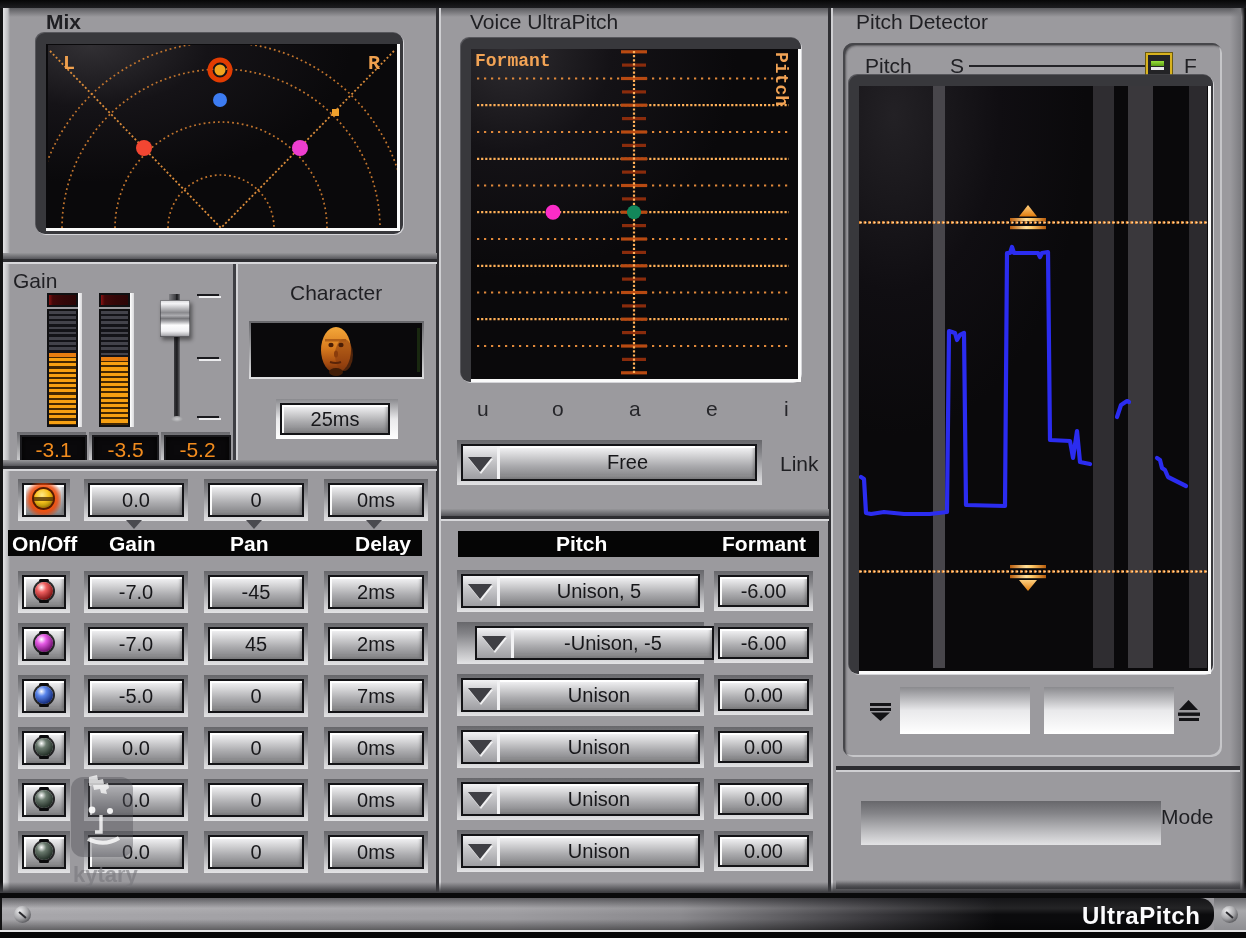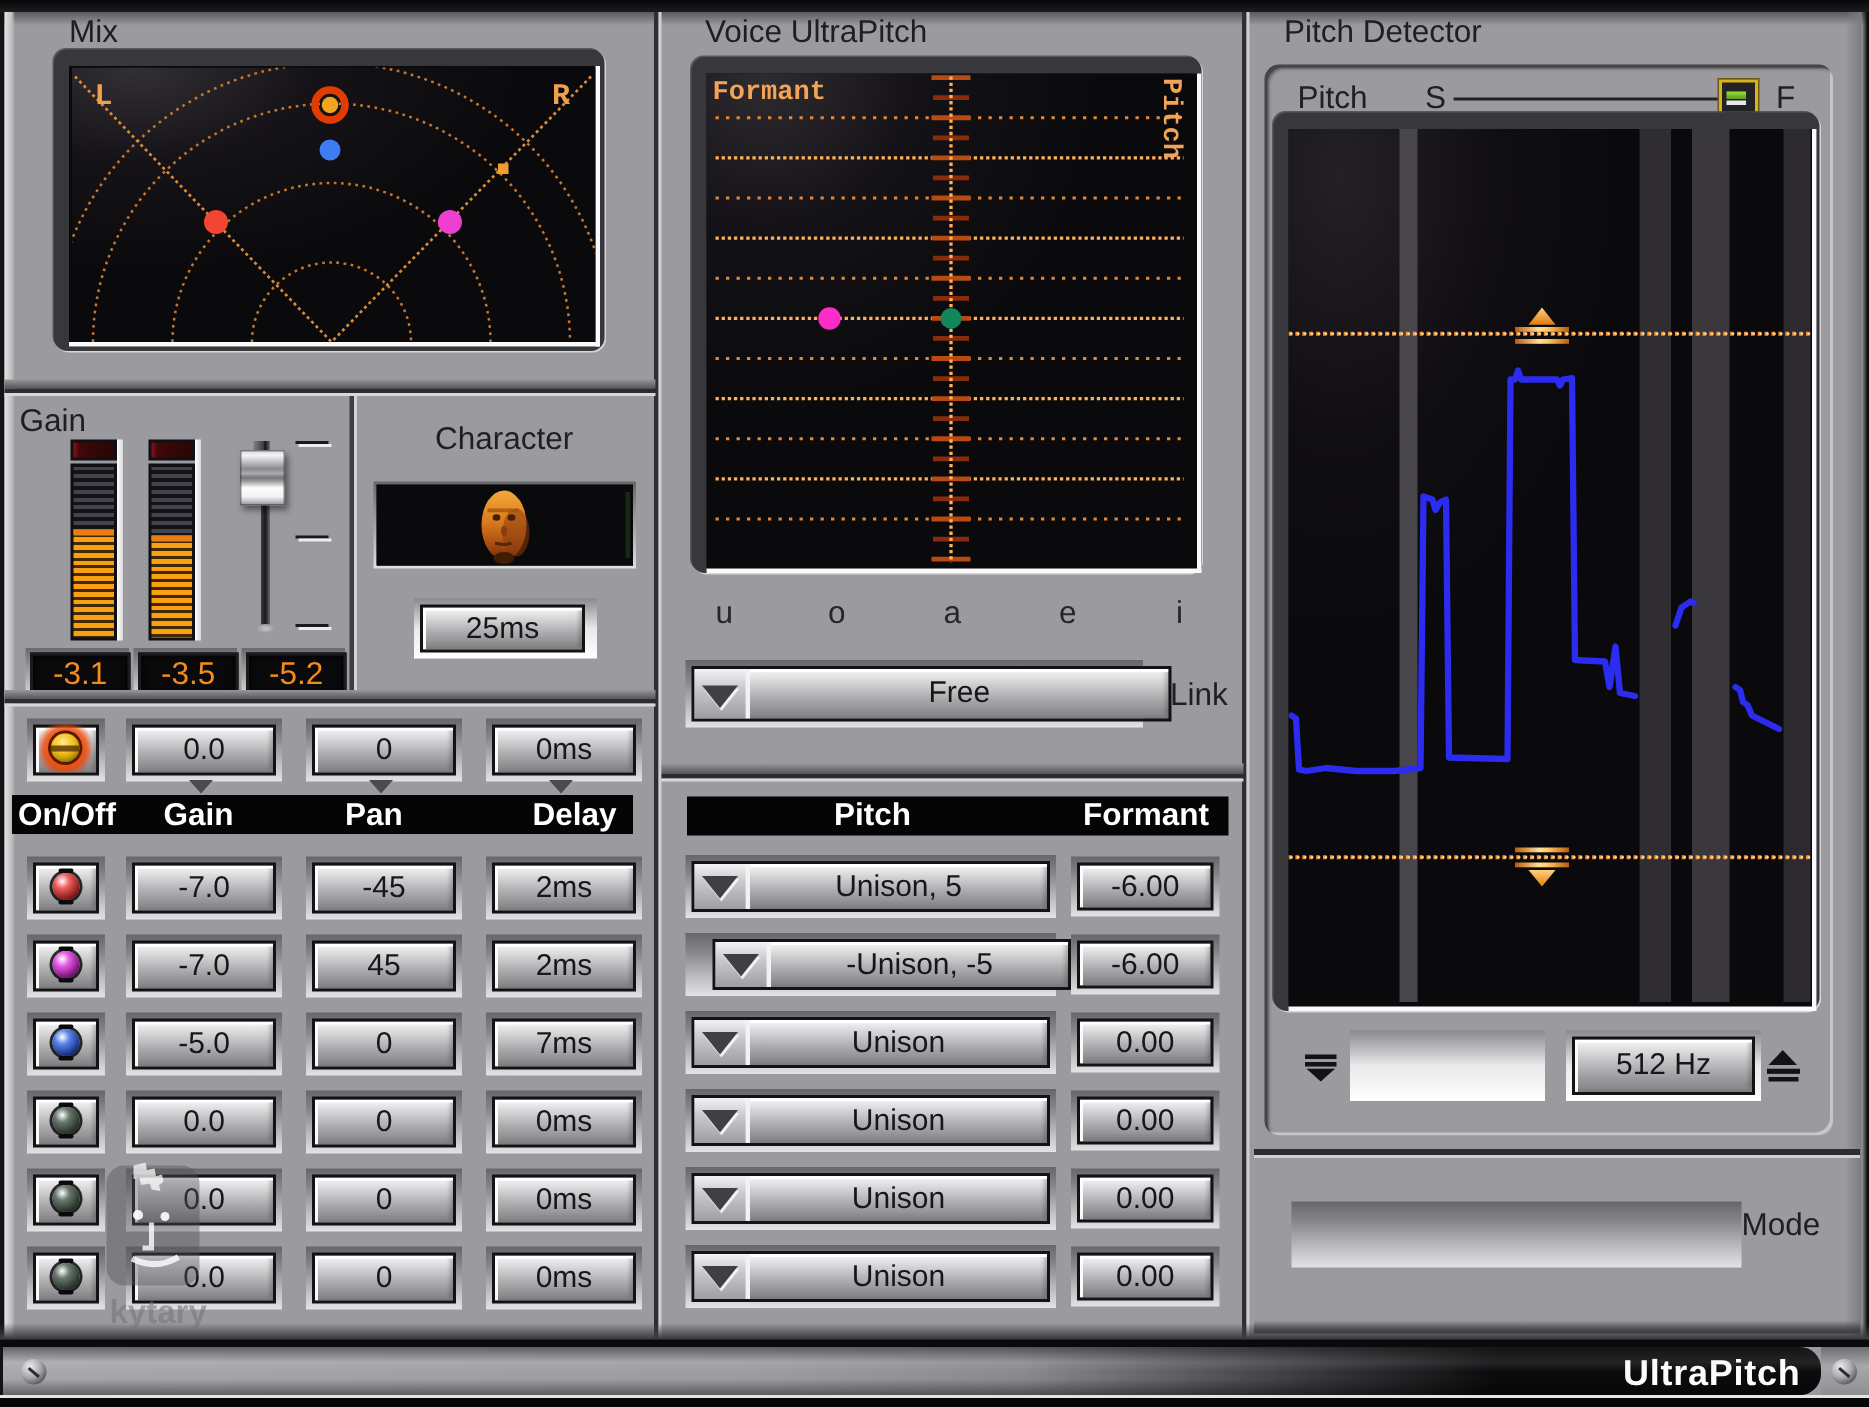--- a/index.html
+++ b/index.html
@@ -28,21 +28,21 @@
 <div class="ab" style="left:0px;top:0px;width:1246px;height:8px;background:linear-gradient(180deg,#060607,#1d1d20);"></div>
 <div class="ab" style="left:0px;top:8px;width:1246px;height:9px;background:linear-gradient(180deg,#5b5b5f,rgba(156,156,159,0));"></div>
 <div class="ab" style="left:0px;top:8px;width:3px;height:924px;background:#131314;"></div>
 <div class="ab" style="left:3px;top:8px;width:7px;height:924px;background:linear-gradient(90deg,#e4e4e6,#bdbdc0 70%,rgba(156,156,159,0));"></div>
 <div class="ab" style="left:1241px;top:8px;width:5px;height:924px;background:linear-gradient(90deg,rgba(156,156,159,0),#0c0c0d 80%);"></div>
 <div class="ab" style="left:1230px;top:8px;width:11px;height:884px;background:linear-gradient(90deg,rgba(156,156,159,0),#7c7c80);"></div>
 <div class="ab" style="left:436px;top:8px;width:3px;height:884px;background:#2f2f33;"></div>
 <div class="ab" style="left:439px;top:8px;width:2px;height:884px;background:#cfcfd2;"></div>
 <div class="ab" style="left:828px;top:8px;width:3px;height:884px;background:#2f2f33;"></div>
 <div class="ab" style="left:831px;top:8px;width:2px;height:884px;background:#cfcfd2;"></div>
-<div class="ab" style="left:46px;top:10px;font-size:21px;color:#1f1f23;font-weight:normal;white-space:nowrap;">Mix</div>
+<div class="ab" style="left:46px;top:10px;font-size:21px;color:#1f1f23;font-weight:bold;white-space:nowrap;">Mix</div>
 <div class="ab scrn" style="left:36px;top:33px;width:367px;height:201px;"></div>
 <div class="ab scrin" style="left:46px;top:44px;width:351px;height:184px;"></div>
 <svg class="ab" style="left:48px;top:45px;" width="349" height="183" viewBox="0 0 349 183">
 <defs>
 <radialGradient id="mxg" cx="12%" cy="0%" r="75%">
  <stop offset="0%" stop-color="#323034"></stop>
           <stop offset="45%" stop-color="#151317"></stop>
           <stop offset="100%" stop-color="#0a090b"></stop>
 </radialGradient>
 </defs>
@@ -275,21 +275,21 @@
       <circle cx="163" cy="163.3" r="7" fill="#12875a"></circle>
       <text x="4" y="17" font-family="Liberation Mono,monospace" font-weight="bold" font-size="18" fill="#f2a355">Formant</text>
       <text transform="translate(305,3) rotate(90)" font-family="Liberation Mono,monospace" font-weight="bold" font-size="18" fill="#f2a355">Pitch</text>
     </svg>
 <div class="ab" style="left:477px;top:397px;font-size:21px;color:#26262a;font-weight:normal;white-space:nowrap;">u</div>
 <div class="ab" style="left:552px;top:397px;font-size:21px;color:#26262a;font-weight:normal;white-space:nowrap;">o</div>
 <div class="ab" style="left:629px;top:397px;font-size:21px;color:#26262a;font-weight:normal;white-space:nowrap;">a</div>
 <div class="ab" style="left:706px;top:397px;font-size:21px;color:#26262a;font-weight:normal;white-space:nowrap;">e</div>
 <div class="ab" style="left:784px;top:397px;font-size:21px;color:#26262a;font-weight:normal;white-space:nowrap;">i</div>
 <div class="ab well" style="left:457px;top:440px;width:305px;height:45px;"></div>
-<div class="ab btn" style="left:461px;top:444px;width:292px;height:33px;padding-left:24px;">
+<div class="ab btn" style="left:461px;top:444px;width:292px;height:33px;">
       <div class="ab ddtri" style="width:34px;background:linear-gradient(180deg,#f2f2f4,#c9c9cc 40%,#9e9ea2);">
         <div class="trih" style="left:6px;top:13px;"></div>
         <div class="tri" style="left:5px;top:11px;"></div>
       </div>
       <div class="ab" style="left:37px;top:0;right:0;bottom:0;display:flex;align-items:center;justify-content:center;font-size:20px;color:#17171a;">Free</div>
     </div>
 <div class="ab" style="left:780px;top:452px;font-size:21px;color:#1f1f23;font-weight:normal;white-space:nowrap;">Link</div>
 <div class="ab" style="left:441px;top:509px;width:388px;height:7px;background:linear-gradient(180deg,#97979a,#55555a);"></div>
 <div class="ab" style="left:441px;top:516px;width:388px;height:3px;background:#2d2d31;"></div>
 <div class="ab" style="left:441px;top:519px;width:388px;height:2px;background:#d8d8db;"></div>
@@ -406,21 +406,20 @@
         <path d="M 298 372 L 301 374 L 303 382 L 306 384 L 309 391 L 313 393 L 321 397 L 327 400"></path>
       </g>
     </svg>
 <svg class="ab" style="left:866px;top:700px;" width="28" height="24" viewBox="0 0 28 24">
       <rect x="4" y="3" width="21" height="3" fill="#131316"></rect>
       <rect x="4" y="8" width="21" height="3" fill="#131316"></rect>
       <polygon points="5,12.5 24,12.5 14.5,21" fill="#131316"></polygon>
     </svg>
 <div class="ab" style="left:900px;top:687px;width:130px;height:47px;background:linear-gradient(180deg,#8a8a8e,#e9e9eb 50%,#ffffff);"></div>
 <div class="ab" style="left:1044px;top:687px;width:130px;height:47px;background:linear-gradient(180deg,#8a8a8e,#e9e9eb 50%,#ffffff);"></div>
-<div class="ab btn" style="left:1048px;top:691px;width:118px;height:35px;font-size:20px;">512 Hz</div>
 <svg class="ab" style="left:1176px;top:699px;" width="26" height="24" viewBox="0 0 26 24">
       <polygon points="12.5,1 22,11 3,11" fill="#131316"></polygon>
       <rect x="2" y="13.5" width="22" height="3.4" fill="#131316"></rect>
       <rect x="3" y="19" width="20" height="3" fill="#131316"></rect>
     </svg>
 <div class="ab" style="left:836px;top:766px;width:404px;height:4px;background:#2d2d31;"></div>
 <div class="ab" style="left:836px;top:770px;width:404px;height:2px;background:#cfcfd2;"></div>
 <div class="ab" style="left:836px;top:880px;width:404px;height:9px;background:linear-gradient(180deg,rgba(60,60,64,0),#3c3c40);"></div>
 <div class="ab well" style="left:861px;top:801px;width:300px;height:44px;"></div>
 <div class="ab" style="left:1161px;top:805px;font-size:21px;color:#1f1f23;font-weight:normal;white-space:nowrap;">Mode</div>

